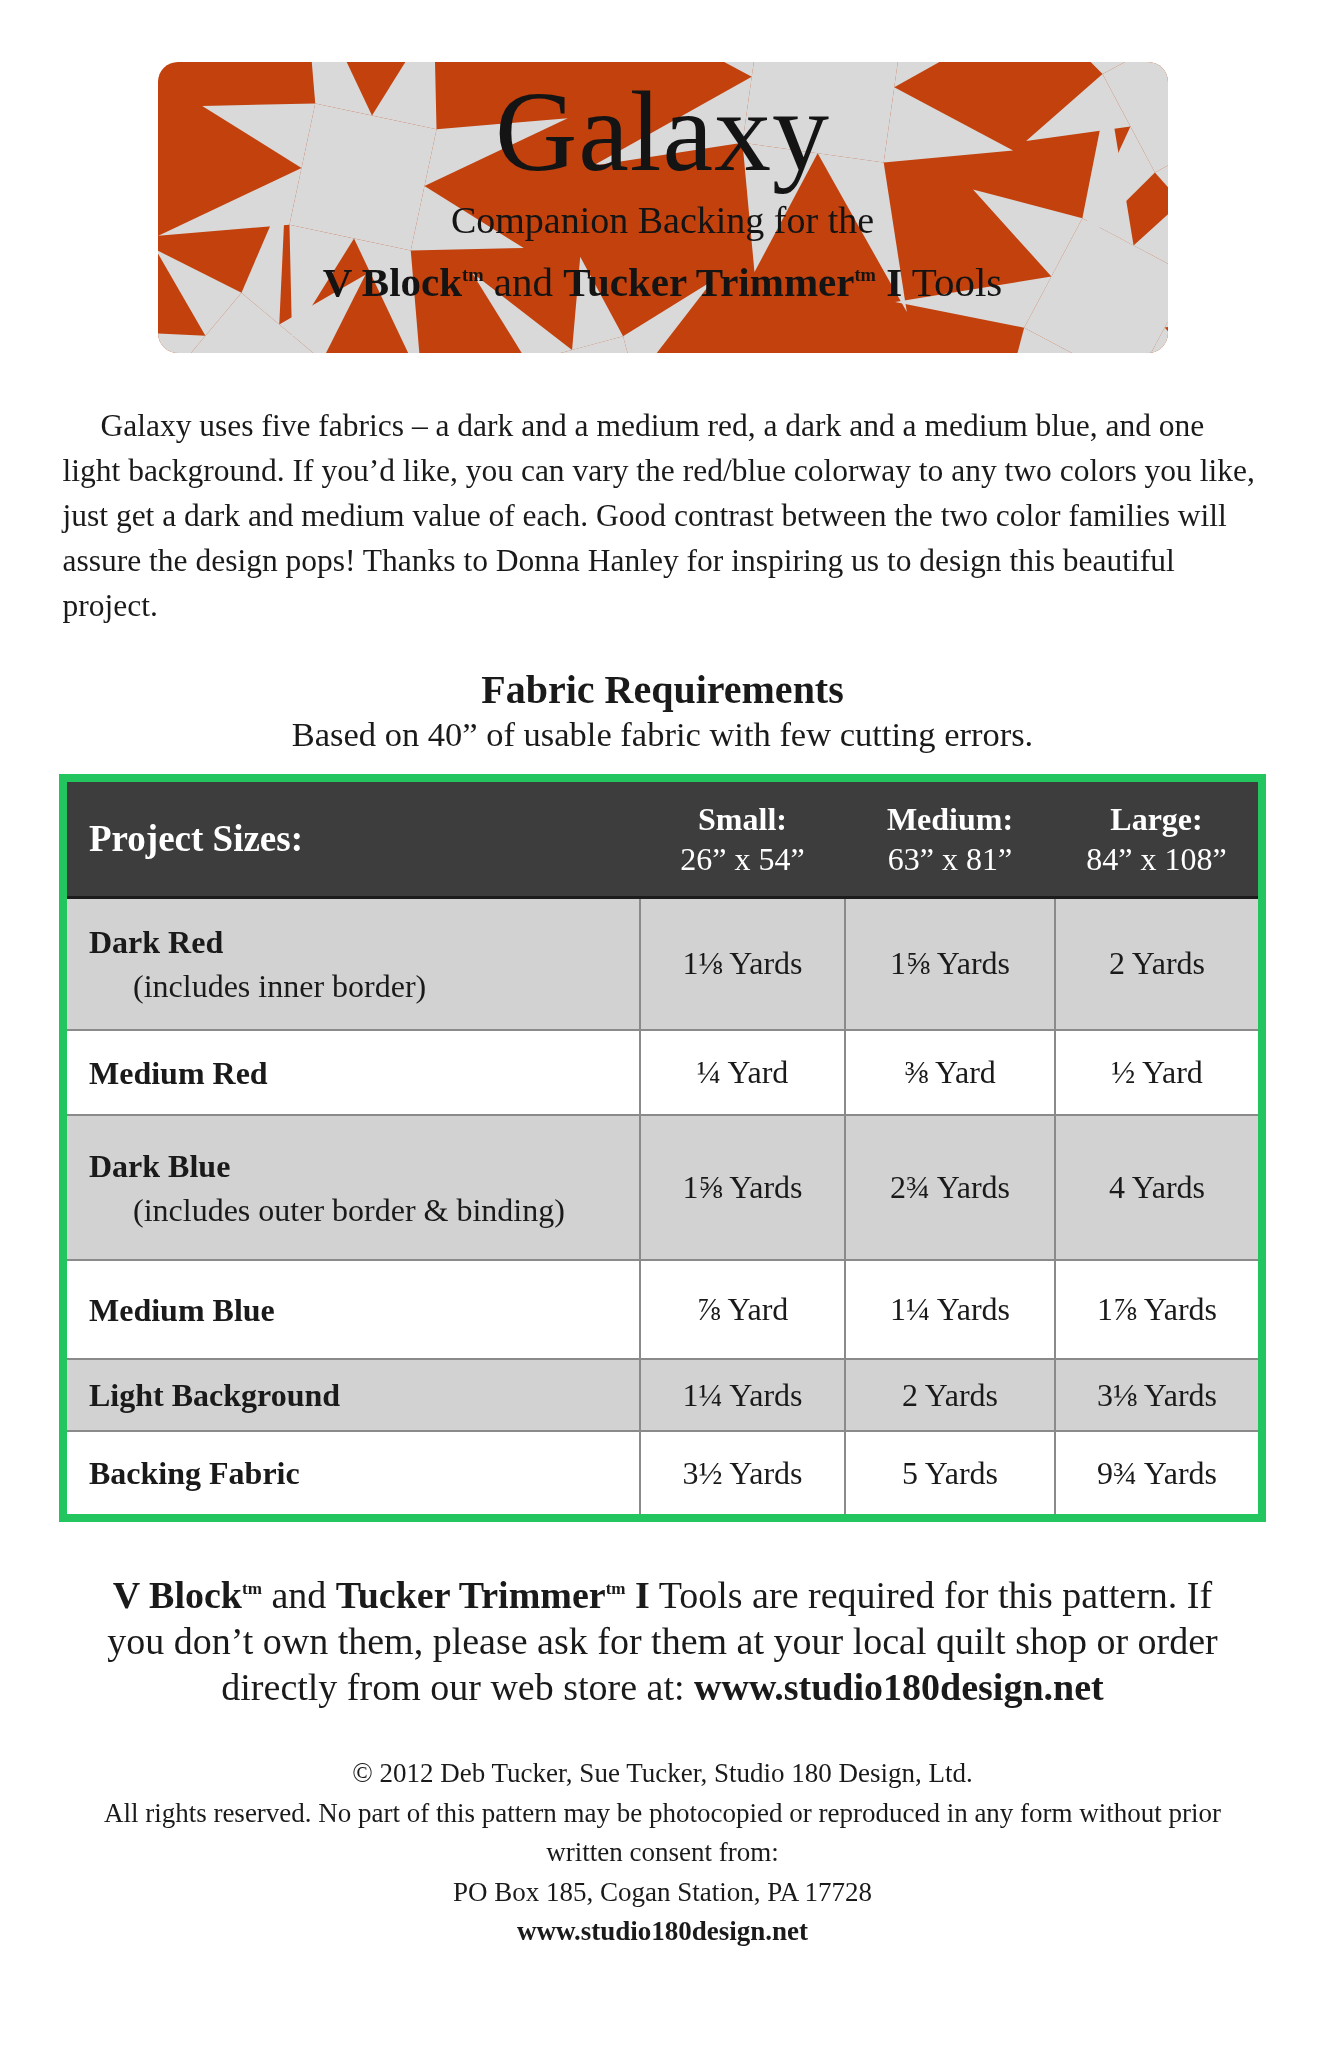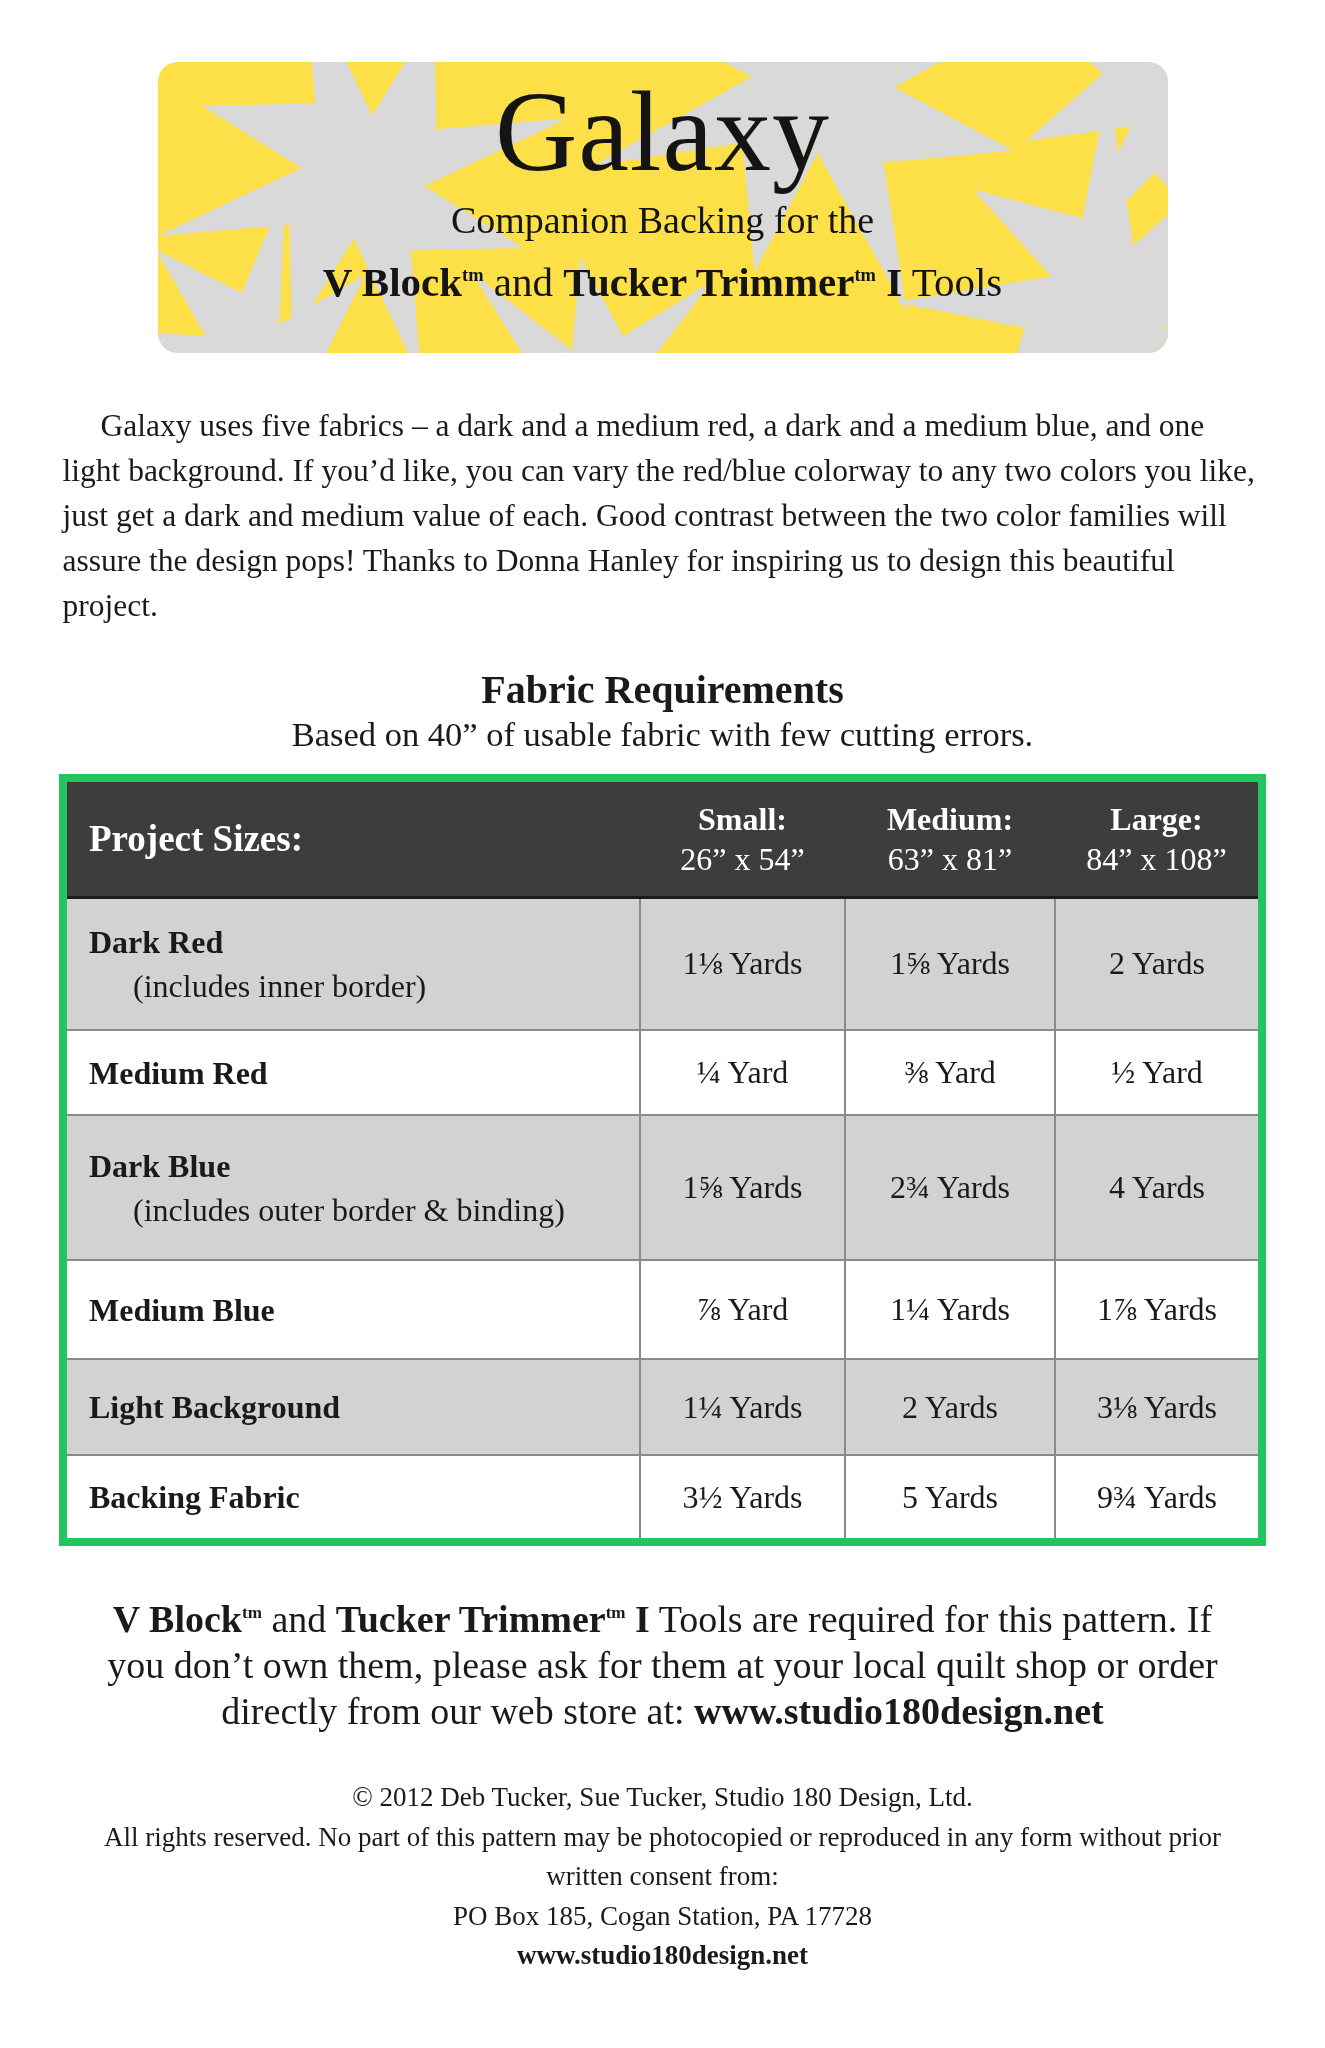--- a/index.html
+++ b/index.html
@@ -18,21 +18,21 @@
     overflow: hidden;
     position: relative;
   }
 
   
   .banner {
     position: relative;
     width: 1010px;
     height: 291px;
     margin: 62px auto 0 auto;
-    background: #fde047;
+    background: #c2410c;
     border-radius: 20px;
     overflow: hidden;
   }
   .banner svg.star-field {
     position: absolute;
     left: 0; top: 0;
   }
   .banner-content {
     position: relative;
     z-index: 2;
@@ -131,21 +131,21 @@
     vertical-align: middle;
     font-size: 32px;
   }
   table.fabric tbody tr.gray td  { background: #d2d2d2; }
   table.fabric tbody tr.white td { background: #ffffff; }
 
   table.fabric tbody tr.r1 { height: 133px; }
   table.fabric tbody tr.r2 { height: 85px;  }
   table.fabric tbody tr.r3 { height: 145px; }
   table.fabric tbody tr.r4 { height: 99px;  }
-  table.fabric tbody tr.r5 { height: 96px;  }
+  table.fabric tbody tr.r5 { height: 72px;  }
   table.fabric tbody tr.r6 { height: 87px;  }
 
   td.row-label { padding-left: 22px; }
   .fabric-name {
     font-weight: bold;
     font-size: 32px;
     line-height: 44px;
   }
   .fabric-sub {
     font-size: 32px;

